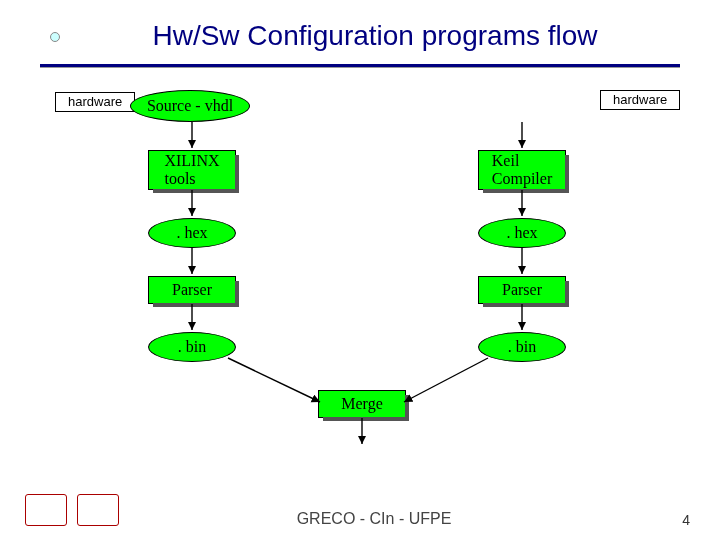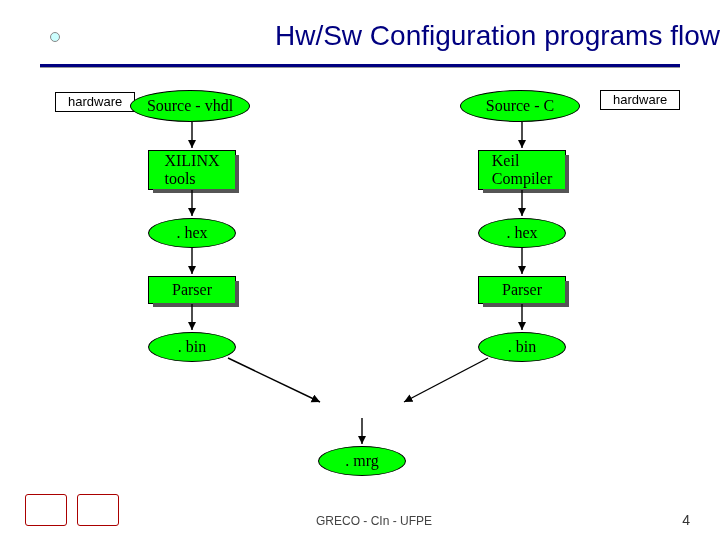--- a/index.html
+++ b/index.html
@@ -10,21 +10,21 @@
   position: relative;
 }
 .slide {
   position: relative;
   width: 720px; height: 540px;
 }
 .title {
   position: absolute;
   top: 20px;
   left: 0; right: 0;
-  text-align: right;
+  text-align: center;
   font-family: "Comic Sans MS", cursive, sans-serif;
   font-size: 28px;
   color: #000080;
   padding-left: 30px;
 }
 .hr {
   position: absolute;
   top: 64px;
   left: 40px;
   right: 40px;
@@ -92,21 +92,21 @@
   position: absolute;
   top: 0; left: 0;
   width: 720px; height: 540px;
   pointer-events: none;
 }
 .footer {
   position: absolute;
   bottom: 12px;
   left: 0; right: 7px;
   text-align: center;
-  font-size: 12px;
+  font-size: 16px;
   color: #444;
   padding-left: 35px;
 }
 .pagenum {
   position: absolute;
   bottom: 12px;
   right: 30px;
   font-size: 14px;
   color: #333;
 }
@@ -137,28 +137,27 @@
   <div class="label-box" style="top:92px; left:55px;">hardware</div>
   <div class="label-box" style="top:90px; left:600px;">hardware</div>
 
   <div class="node ellipse" style="top:90px; left:130px; width:120px; height:32px;">Source - vhdl</div>
   <div class="node rect shadow" style="top:150px; left:148px; width:88px; height:40px; white-space:pre;">XILINX
 tools</div>
   <div class="node ellipse" style="top:218px; left:148px; width:88px; height:30px;">. hex</div>
   <div class="node rect shadow" style="top:276px; left:148px; width:88px; height:28px;">Parser</div>
   <div class="node ellipse" style="top:332px; left:148px; width:88px; height:30px;">. bin</div>
 
-  <div class="node ellipse" style="top:90px; left:460px; width:120px; height:32px;">Source - C</div>
   <div class="node rect shadow" style="top:150px; left:478px; width:88px; height:40px; white-space:pre;font-family:Liberation Serif, serif;">Keil
 Compiler</div>
   <div class="node ellipse" style="top:218px; left:478px; width:88px; height:30px;">. hex</div>
   <div class="node rect shadow" style="top:276px; left:478px; width:88px; height:28px;">Parser</div>
   <div class="node ellipse" style="top:332px; left:478px; width:88px; height:30px;">. bin</div>
 
-  <div class="node ellipse" style="top:446px; left:318px; width:88px; height:30px;">. mrg</div>
+  <div class="node rect shadow" style="top:390px; left:318px; width:88px; height:28px;">Merge</div>
 
   <svg class="arrows">
     <defs>
       <marker id="ah" markerWidth="8" markerHeight="8" refX="6" refY="3" orient="auto">
         <path d="M0,0 L6,3 L0,6 Z" fill="#000"></path>
       </marker>
     </defs>
 
     <line x1="192" y1="122" x2="192" y2="148" stroke="#000" stroke-width="1.4" marker-end="url(#ah)"></line>
     <line x1="192" y1="190" x2="192" y2="216" stroke="#000" stroke-width="1.4" marker-end="url(#ah)"></line>

